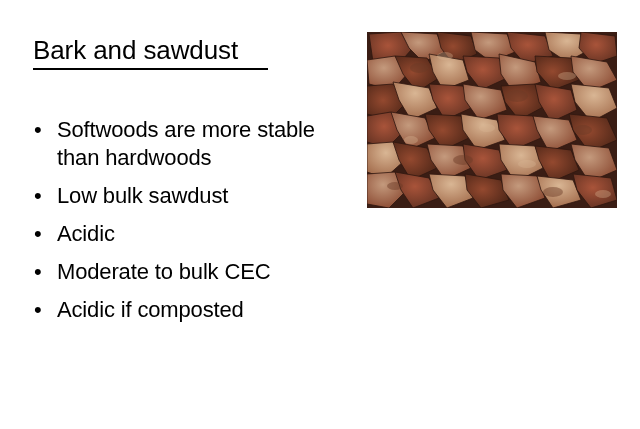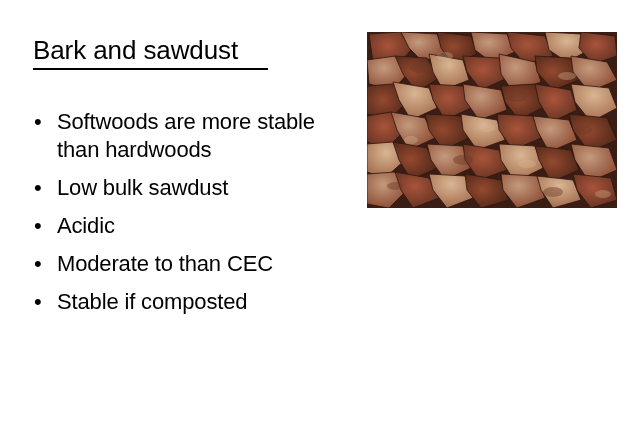--- a/index.html
+++ b/index.html
@@ -64,20 +64,21 @@
   .bullet-marker {
     position: absolute;
     left: 4px;
     top: 0;
     font-size: 22px;
     line-height: 28px;
     color: #000000;
   }
   .bullet-text {
     display: block;
+    margin-top: 8px;
   }
 
   
   .photo {
     position: absolute;
     left: 367px;
     top: 32px;
     width: 250px;
     height: 176px;
     overflow: hidden;
@@ -105,25 +106,25 @@
     <li class="bullet-item">
       <span class="bullet-marker">•</span>
       <span class="bullet-text">Low bulk sawdust</span>
     </li>
     <li class="bullet-item">
       <span class="bullet-marker">•</span>
       <span class="bullet-text">Acidic</span>
     </li>
     <li class="bullet-item">
       <span class="bullet-marker">•</span>
-      <span class="bullet-text">Moderate to than CEC</span>
-    </li>
-    <li class="bullet-item">
-      <span class="bullet-marker">•</span>
-      <span class="bullet-text">Stable if composted</span>
+      <span class="bullet-text">Moderate to bulk CEC</span>
+    </li>
+    <li class="bullet-item">
+      <span class="bullet-marker">•</span>
+      <span class="bullet-text">Acidic if composted</span>
     </li>
   </ul>
 
   <div class="photo">
     <svg viewBox="0 0 250 176" preserveAspectRatio="none">
       <defs>
         <radialGradient id="g1" cx="40%" cy="35%" r="70%">
           <stop offset="0%" stop-color="#c49a7d"></stop>
           <stop offset="100%" stop-color="#8b4a32"></stop>
         </radialGradient>

